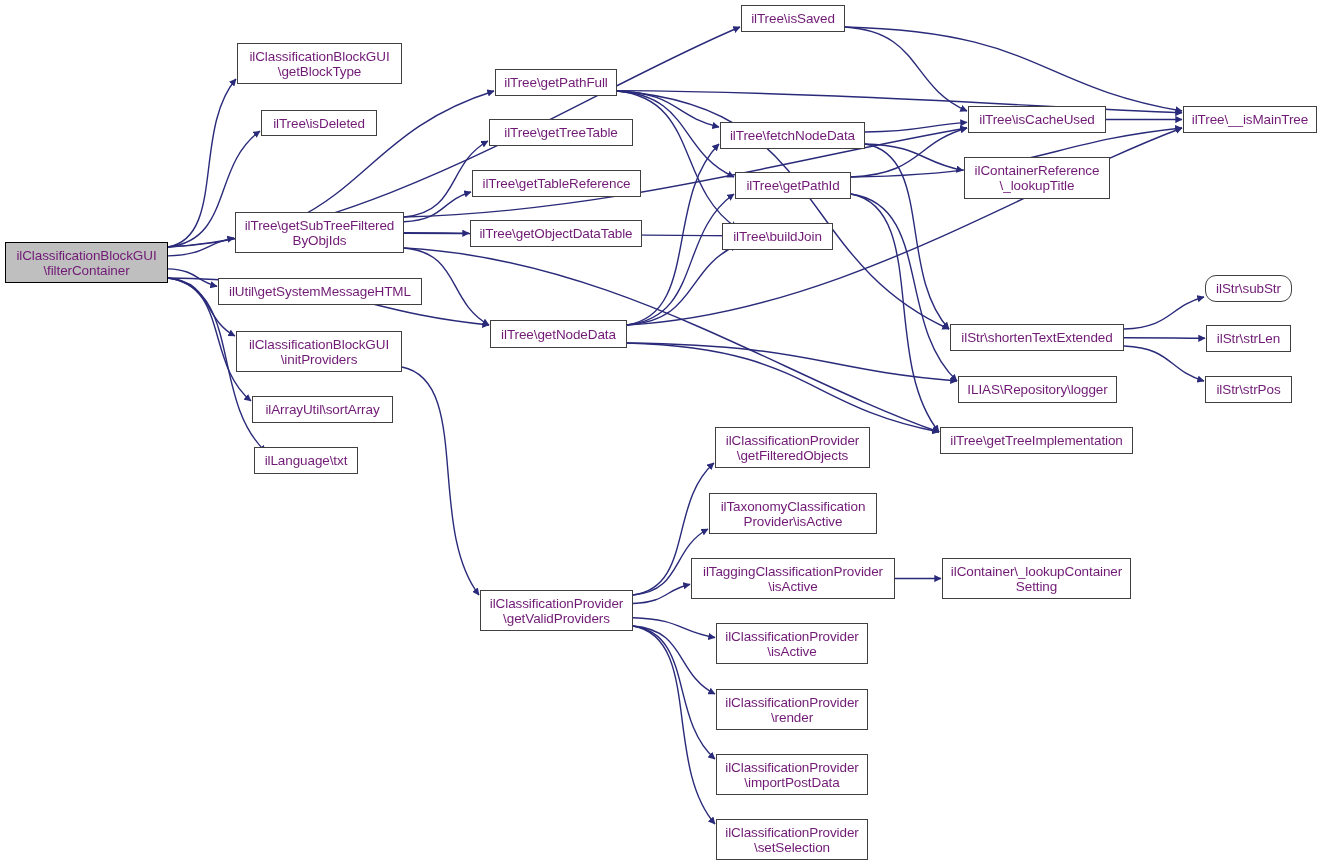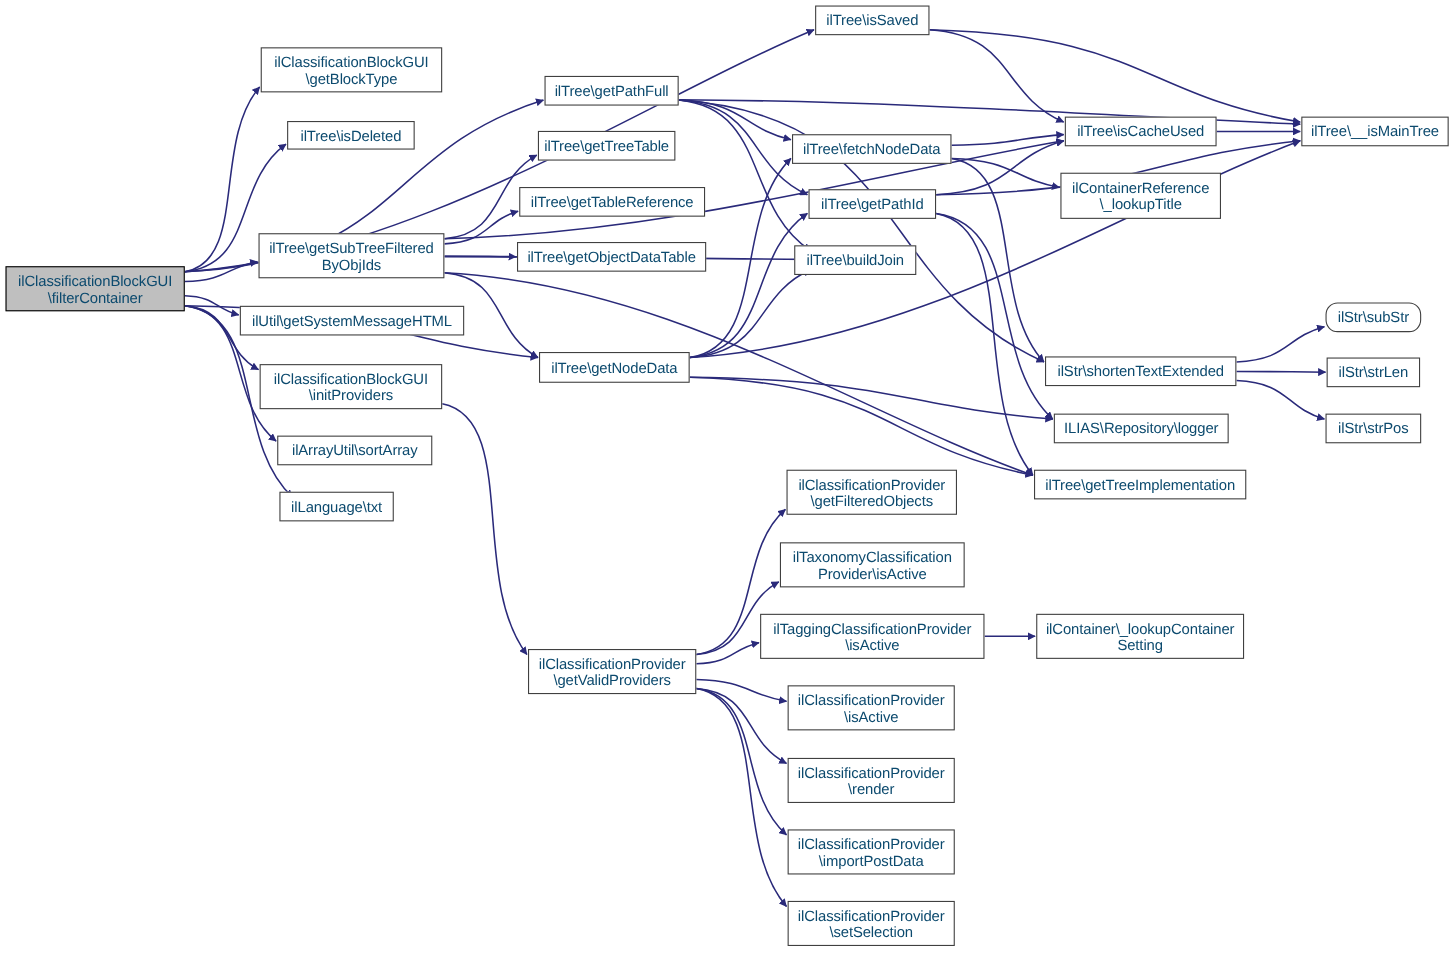--- a/index.html
+++ b/index.html
@@ -21,21 +21,21 @@
     top: 0;
     width: 1321px;
     height: 866px;
     pointer-events: none;
   }
   .node {
     position: absolute;
     box-sizing: border-box;
     border: 1px solid #404040;
     background: #ffffff;
-    color: #0c4a6e;
+    color: #701a75;
     display: flex;
     align-items: center;
     justify-content: center;
     text-align: center;
     font-size: 13.5px;
     line-height: 15px;
     letter-spacing: -0.1px;
     white-space: pre-line;
     z-index: 5;
   }
@@ -114,21 +114,21 @@
 \getBlockType</div>
       <div class="node" style="left: 261px; top: 110px; width: 116px; height: 26px;">ilTree\isDeleted</div>
       <div class="node" style="left: 235px; top: 212px; width: 169px; height: 41px;">ilTree\getSubTreeFiltered
 ByObjIds</div>
       <div class="node" style="left: 218px; top: 278px; width: 204px; height: 27px;">ilUtil\getSystemMessageHTML</div>
       <div class="node" style="left: 236px; top: 331px; width: 166px; height: 41px;">ilClassificationBlockGUI
 \initProviders</div>
       <div class="node" style="left: 252px; top: 396px; width: 141px; height: 27px;">ilArrayUtil\sortArray</div>
       <div class="node" style="left: 254px; top: 447px; width: 104px; height: 27px;">ilLanguage\txt</div>
       <div class="node" style="left: 495px; top: 69px; width: 122px; height: 27px;">ilTree\getPathFull</div>
-      <div class="node" style="left: 489px; top: 119px; width: 125px; height: 27px;">ilTree\getTreeTable</div>
+      <div class="node" style="left: 489px; top: 119px; width: 144px; height: 27px;">ilTree\getTreeTable</div>
       <div class="node" style="left: 472px; top: 170px; width: 169px; height: 27px;">ilTree\getTableReference</div>
       <div class="node" style="left: 470px; top: 220px; width: 172px; height: 27px;">ilTree\getObjectDataTable</div>
       <div class="node" style="left: 490px; top: 320px; width: 137px; height: 28px;">ilTree\getNodeData</div>
       <div class="node" style="left: 741px; top: 5px; width: 104px; height: 27px;">ilTree\isSaved</div>
       <div class="node" style="left: 720px; top: 122px; width: 145px; height: 27px;">ilTree\fetchNodeData</div>
       <div class="node" style="left: 735px; top: 172px; width: 116px; height: 27px;">ilTree\getPathId</div>
       <div class="node" style="left: 722px; top: 223px; width: 111px; height: 27px;">ilTree\buildJoin</div>
       <div class="node" style="left: 968px; top: 106px; width: 138px; height: 27px;">ilTree\isCacheUsed</div>
       <div class="node" style="left: 964px; top: 157px; width: 146px; height: 42px;">ilContainerReference
 \_lookupTitle</div>

